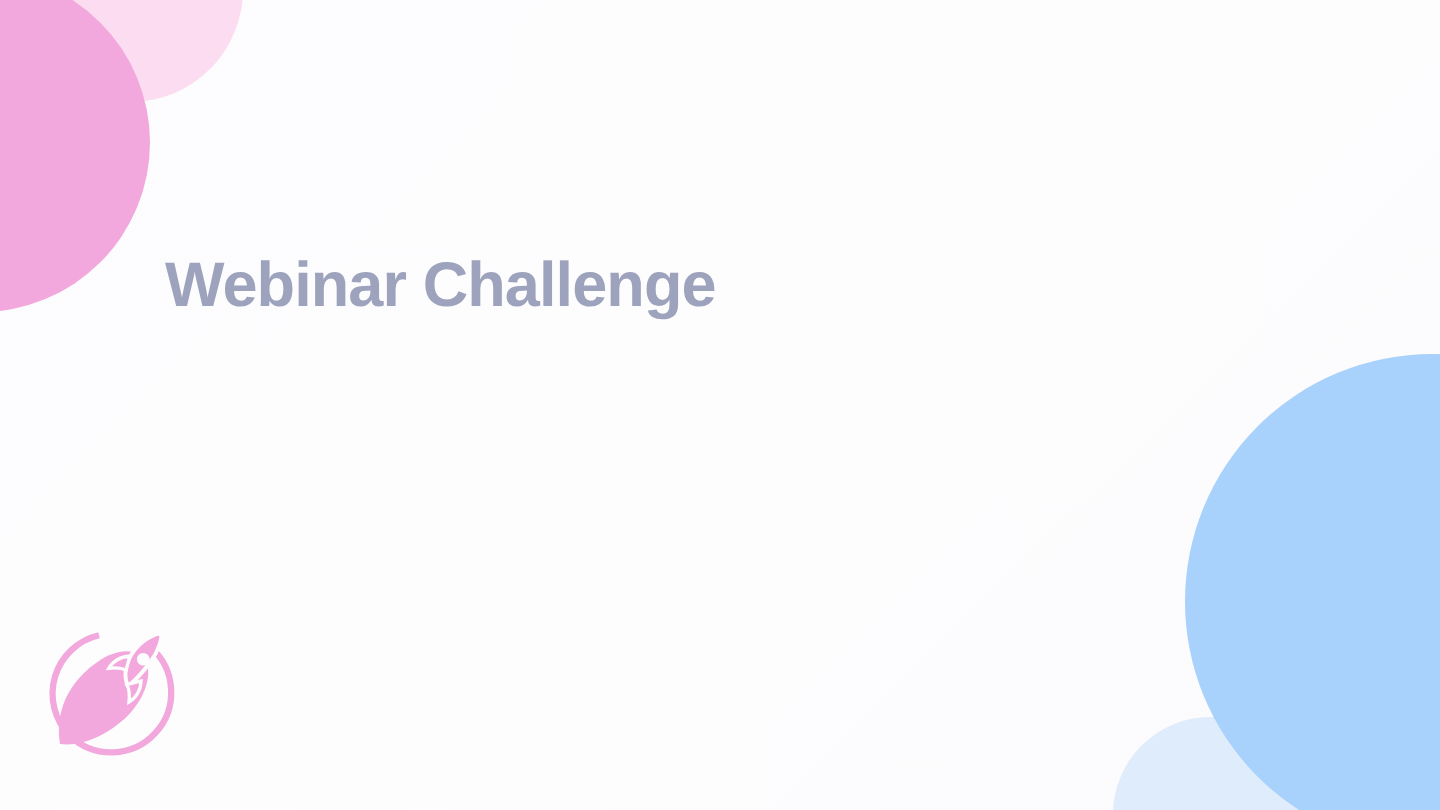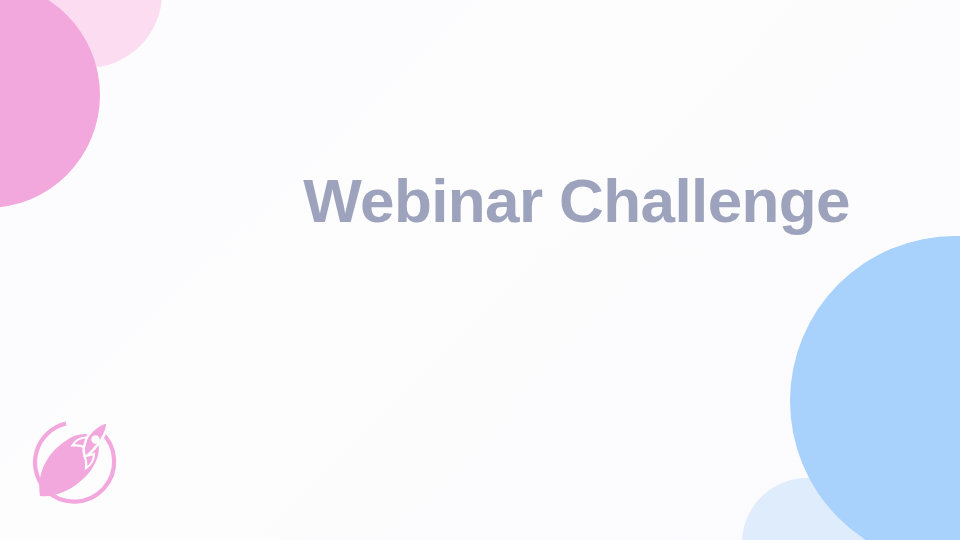--- a/index.html
+++ b/index.html
@@ -78,28 +78,27 @@
     font-size: 23px;
     font-weight: 400;
     letter-spacing: 0.2px;
     color: #9a9fba;
     line-height: 1.25;
     margin: 0 0 14px 0;
     white-space: nowrap;
   }
 
   #headline {
-    font-size: 62px;
+    font-size: 42px;
     font-weight: 700;
     letter-spacing: -0.6px;
     color: #9ea3bd;
     line-height: 1.06;
     margin: 0;
     white-space: nowrap;
-    text-align: right;
   }
 
   
   #logo {
     position: absolute;
     left: 22px;
     top: 410px;
     width: 104px;
     height: 104px;
   }

